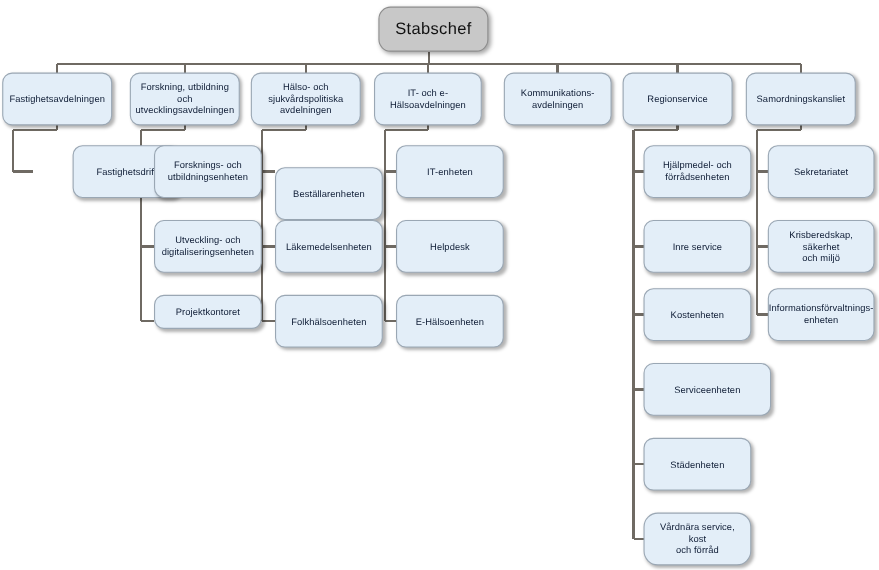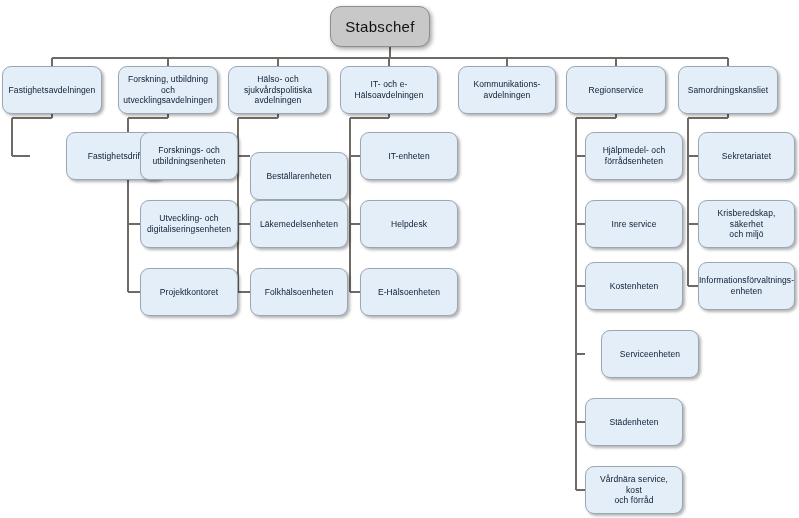--- a/index.html
+++ b/index.html
@@ -107,42 +107,42 @@
       <line x1="576" y1="490" x2="585" y2="490" stroke="#6f6a63" stroke-width="2.2" shape-rendering="crispEdges"></line>
       <line x1="728" y1="58" x2="728" y2="66" stroke="#6f6a63" stroke-width="2.2" shape-rendering="crispEdges"></line>
       <line x1="728" y1="114" x2="728" y2="118" stroke="#6f6a63" stroke-width="2.2" shape-rendering="crispEdges"></line>
       <line x1="688" y1="118" x2="728" y2="118" stroke="#6f6a63" stroke-width="2.2" shape-rendering="crispEdges"></line>
       <line x1="688" y1="118" x2="688" y2="286" stroke="#6f6a63" stroke-width="2.2" shape-rendering="crispEdges"></line>
       <line x1="688" y1="156" x2="698" y2="156" stroke="#6f6a63" stroke-width="2.2" shape-rendering="crispEdges"></line>
       <line x1="688" y1="224" x2="698" y2="224" stroke="#6f6a63" stroke-width="2.2" shape-rendering="crispEdges"></line>
       <line x1="688" y1="286" x2="698" y2="286" stroke="#6f6a63" stroke-width="2.2" shape-rendering="crispEdges"></line>
     </svg>
   <div id="node-layer">
-      <div class="node root" style="left: 330px; top: 6px; width: 100px; height: 41px;">
+      <div class="node root" style="left: 344px; top: 6px; width: 100px; height: 41px;">
         <span class="label">Stabschef</span>
       </div>
       <div class="node" style="left: 2px; top: 66px; width: 100px; height: 48px;">
         <span class="label">Fastighetsavdelningen</span>
       </div>
       <div class="node" style="left: 30px; top: 132px; width: 98px; height: 48px; margin-left: 36px;">
         <span class="label">Fastighetsdrift</span>
       </div>
       <div class="node" style="left: 118px; top: 66px; width: 100px; height: 48px;">
         <span class="label">Forskning, utbildning och
 utvecklingsavdelningen</span>
       </div>
       <div class="node" style="left: 140px; top: 132px; width: 98px; height: 48px;">
         <span class="label">Forsknings- och
 utbildningsenheten</span>
       </div>
       <div class="node" style="left: 140px; top: 200px; width: 98px; height: 48px;">
         <span class="label">Utveckling- och
 digitaliseringsenheten</span>
       </div>
-      <div class="node" style="left: 140px; top: 268px; width: 98px; height: 48px;">
+      <div class="node" style="left: 140px; top: 268px; width: 98px; height: 31px;">
         <span class="label">Projektkontoret</span>
       </div>
       <div class="node" style="left: 228px; top: 66px; width: 100px; height: 48px;">
         <span class="label">Hälso- och
 sjukvårdspolitiska
 avdelningen</span>
       </div>
       <div class="node" style="left: 250px; top: 132px; width: 98px; height: 48px; margin-top: 20px;">
         <span class="label">Beställarenheten</span>
       </div>
@@ -175,27 +175,27 @@
       <div class="node" style="left: 585px; top: 132px; width: 98px; height: 48px;">
         <span class="label">Hjälpmedel- och
 förrådsenheten</span>
       </div>
       <div class="node" style="left: 585px; top: 200px; width: 98px; height: 48px; justify-content: center;">
         <span class="label">Inre service</span>
       </div>
       <div class="node" style="left: 585px; top: 262px; width: 98px; height: 48px;">
         <span class="label">Kostenheten</span>
       </div>
-      <div class="node" style="left: 585px; top: 330px; width: 98px; height: 48px; margin-left: 16px;">
+      <div class="node" style="left: 585px; top: 330px; width: 116px; height: 48px;">
         <span class="label">Serviceenheten</span>
       </div>
       <div class="node" style="left: 585px; top: 398px; width: 98px; height: 48px;">
         <span class="label">Städenheten</span>
       </div>
-      <div class="node" style="left: 585px; top: 466px; width: 98px; height: 48px;">
+      <div class="node" style="left: 585px; top: 466px; width: 98px; height: 48px; border-radius: 13px;">
         <span class="label">Vårdnära service, kost
 och förråd</span>
       </div>
       <div class="node" style="left: 678px; top: 66px; width: 100px; height: 48px;">
         <span class="label">Samordningskansliet</span>
       </div>
       <div class="node" style="left: 698px; top: 132px; width: 97px; height: 48px;">
         <span class="label">Sekretariatet</span>
       </div>
       <div class="node" style="left: 698px; top: 200px; width: 97px; height: 48px;">

